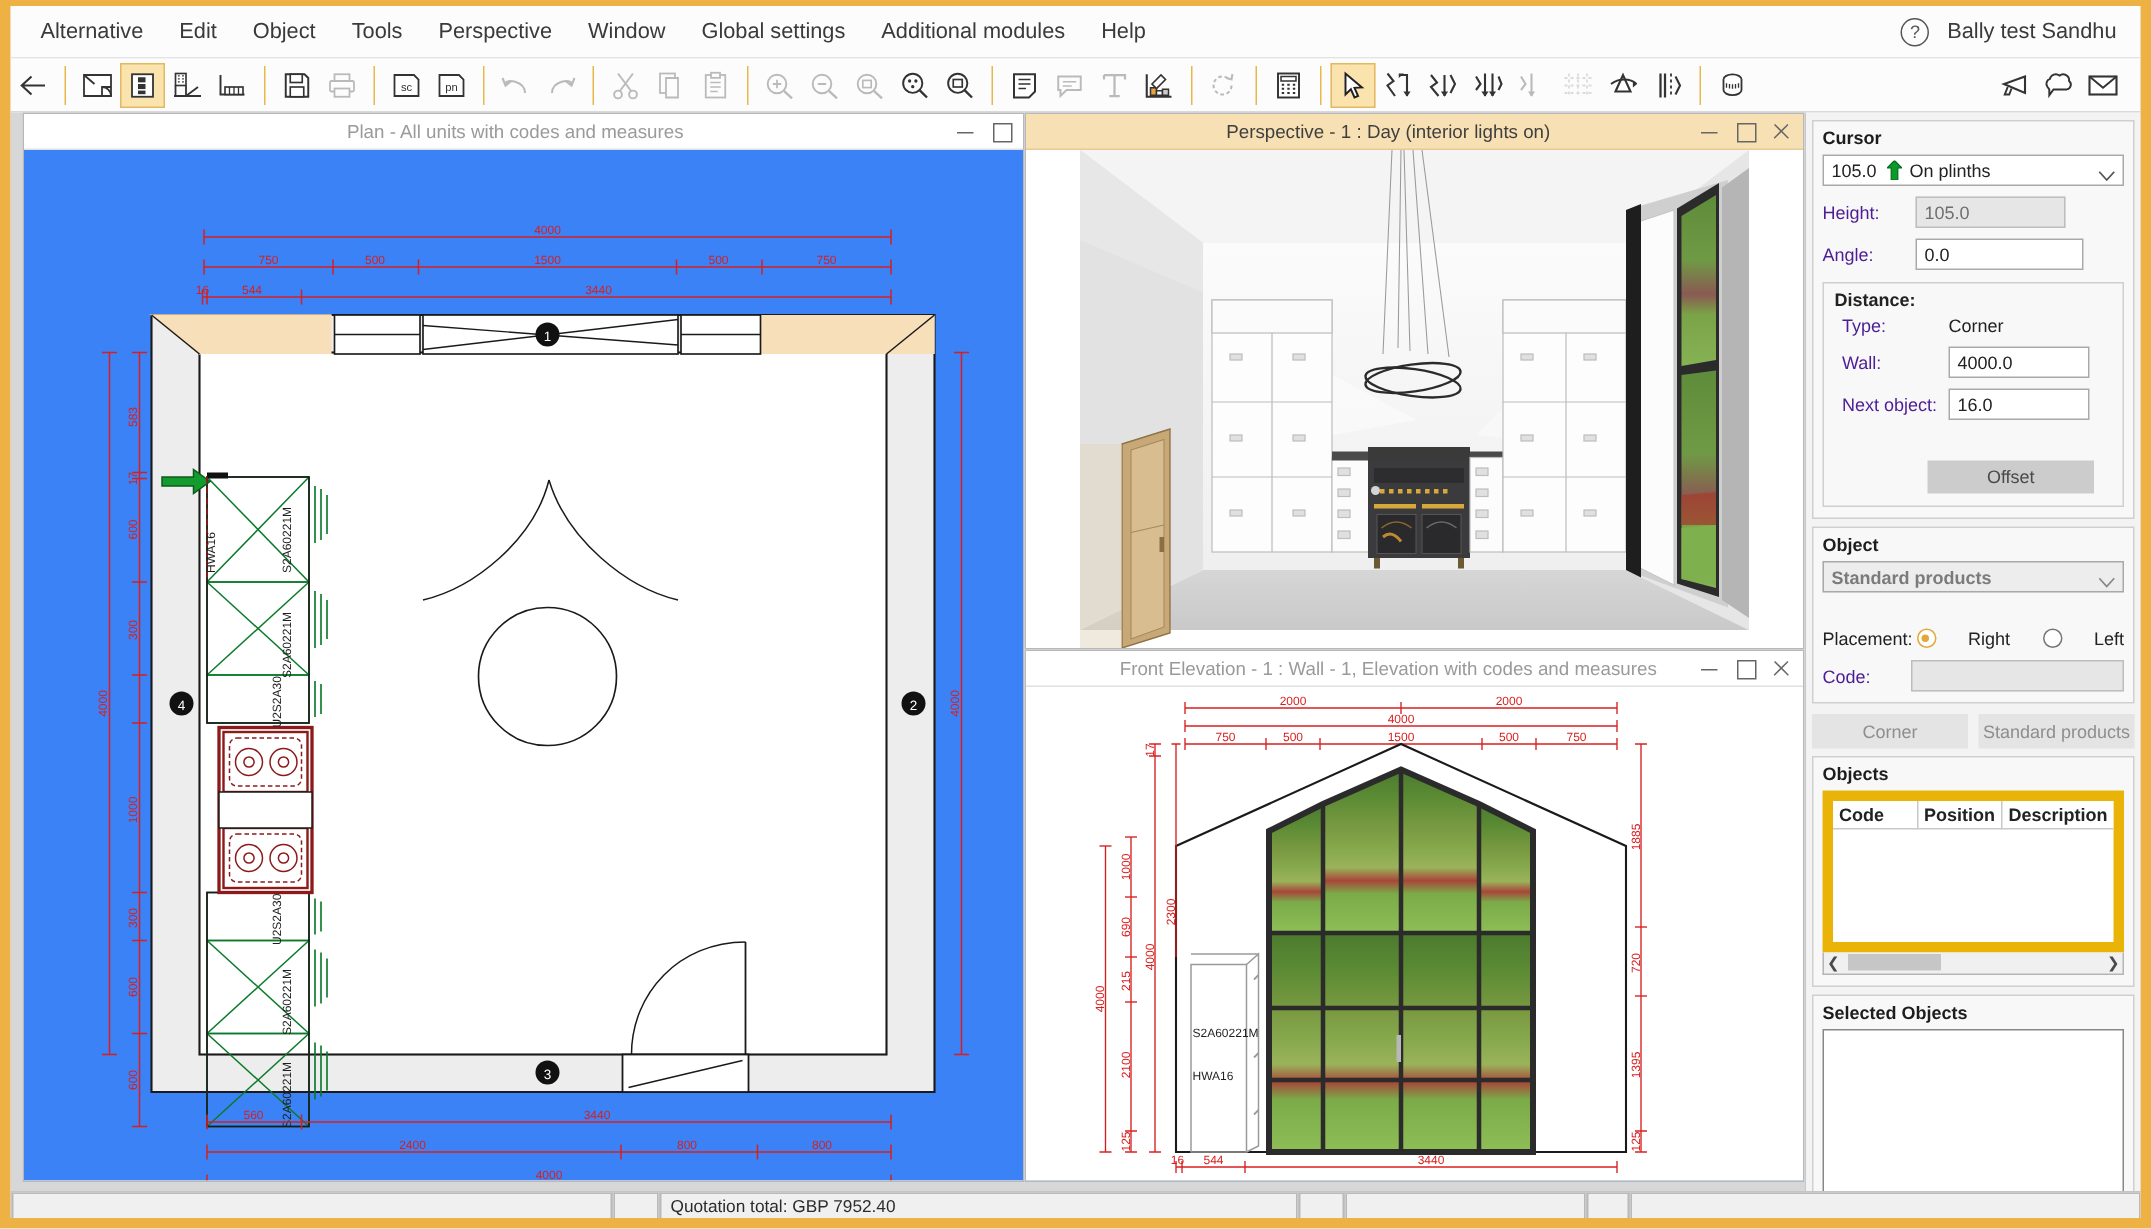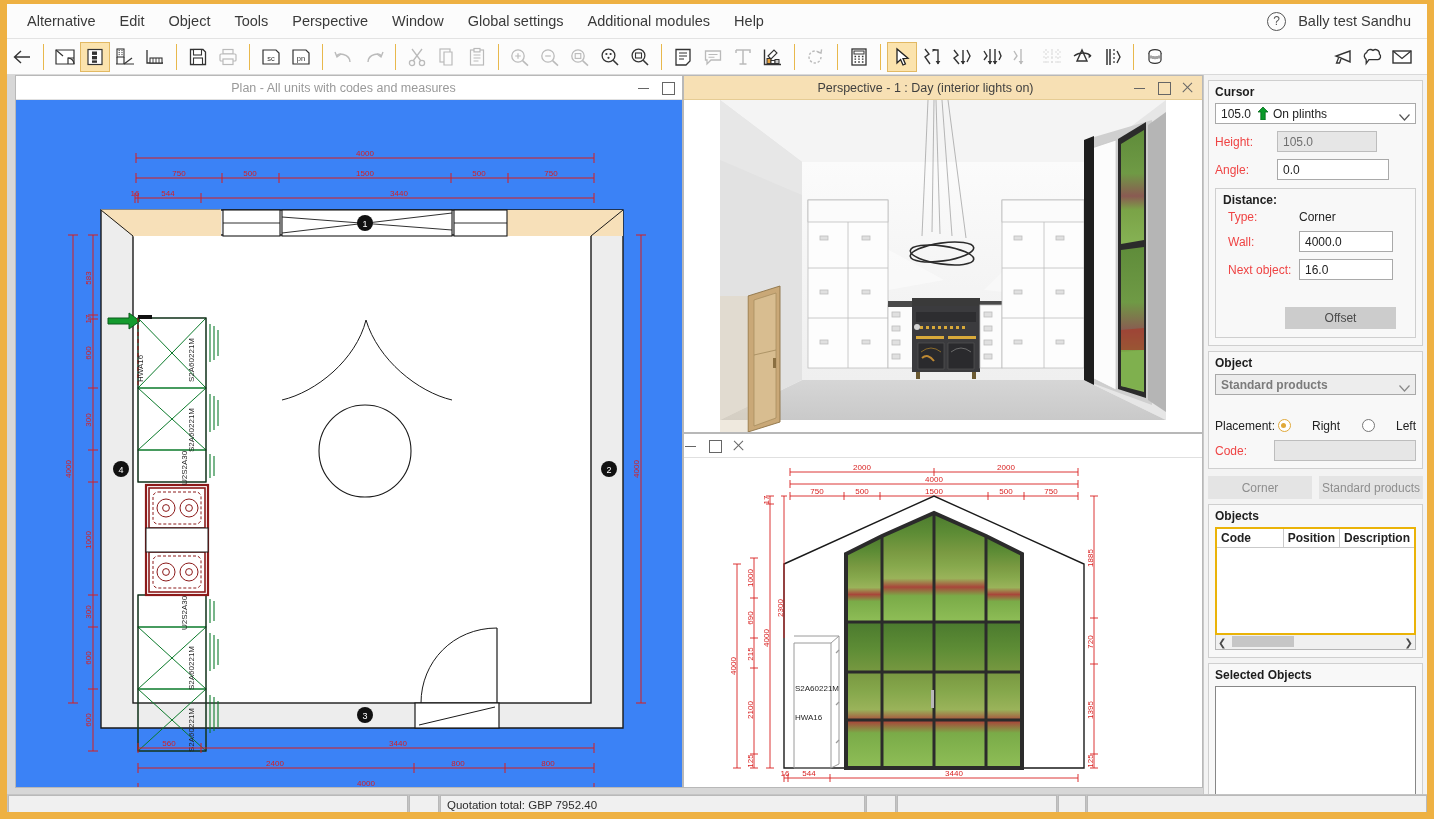--- a/index.html
+++ b/index.html
@@ -135,21 +135,21 @@
   .sel-box {
     width: 100%; height: 21px; border: 1px solid #a9a9a9; background: #fff;
     display: flex; align-items: center; padding: 0 5px; font-size: 12px;
     cursor: pointer; position: relative;
   }
   .sel-box .chev {
     margin-left: auto; width: 11px; height: 7px;
   }
   .sel-box.greyed { background: #ededed; color: #7b7b7b; font-weight: bold; }
   .row { display: flex; align-items: center; margin-top: 7px; }
-  .row .lbl { width: 62px; font-size: 12px; color: #ef4444; }
+  .row .lbl { width: 62px; font-size: 12px; color: #4c1d95; }
   .fld {
     height: 21px; border: 1px solid #a9a9a9; background: #ffffff;
     display: flex; align-items: center; padding: 0 5px; font-size: 12px;
     color: #222; flex: 0 0 auto;
   }
   .fld.ro { background: #e6e6e6; color: #6f6f6f; border-color: #bdbdbd; }
   .sub {
     border: 1px solid #cfcfcf; margin-top: 8px; padding: 4px 7px 8px 7px;
     background: #f8f8f8;
   }
@@ -172,21 +172,21 @@
     content: ""; position: absolute; left: 2.5px; top: 2.5px;
     width: 5px; height: 5px; border-radius: 50%; background: #e0a93a;
   }
   table.objtbl { width: 100%; border-collapse: collapse; font-size: 12px; }
   table.objtbl th {
     font-size: 12px; font-weight: bold; text-align: left; padding: 2px 4px;
     border-right: 1px solid #c9c9c9; border-bottom: 1px solid #c9c9c9;
     background: #fff;
   }
   table.objtbl th:last-child { border-right: none; }
-  .tblwrap { border: 2px solid #eab308; background: #fff; height: 108px; overflow: hidden; }
+  .tblwrap { border: 7px solid #eab308; background: #fff; height: 108px; overflow: hidden; }
   .hscroll {
     height: 15px; border: 1px solid #b5b5b5; border-top: none; background: #f0f0f0;
     display: flex; align-items: center; justify-content: space-between;
     padding: 0 2px; position: relative;
   }
   .hscroll .thumb {
     position: absolute; left: 16px; top: 1px; width: 62px; height: 11px;
     background: #c6c6c6;
   }
   .hscroll .arr { font-size: 10px; color: #4a4a4a; z-index: 2; cursor: pointer; }
@@ -886,20 +886,21 @@
           <g stroke="#2b2b2b" stroke-width="1.6" fill="none">
             <ellipse cx="258" cy="152" rx="32" ry="9" transform="rotate(-8 258 152)"></ellipse>
             <ellipse cx="258" cy="155" rx="32" ry="9" transform="rotate(8 258 155)"></ellipse>
           </g>
         </svg>
       </div>
     </div>
 
     <div class="win" id="win-elev">
       <div class="win-title">
+        <div class="t">Front Elevation - 1 : Wall - 1, Elevation with codes and measures</div>
         <div class="win-btns">
           <div class="wbtn min"></div>
           <div class="wbtn max"></div>
           <div class="wbtn cls"></div>
         </div>
       </div>
       <div class="win-body">
         <svg width="518" height="330" viewBox="0 0 518 330">
           <defs>
             <linearGradient id="gardengrad" x1="0" y1="0" x2="0" y2="1">

